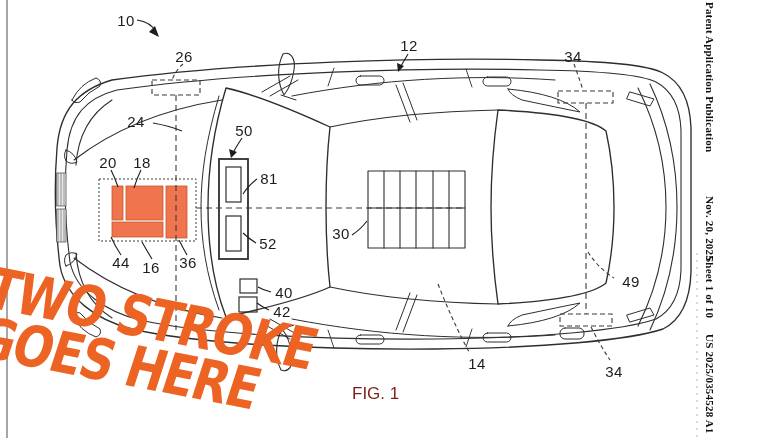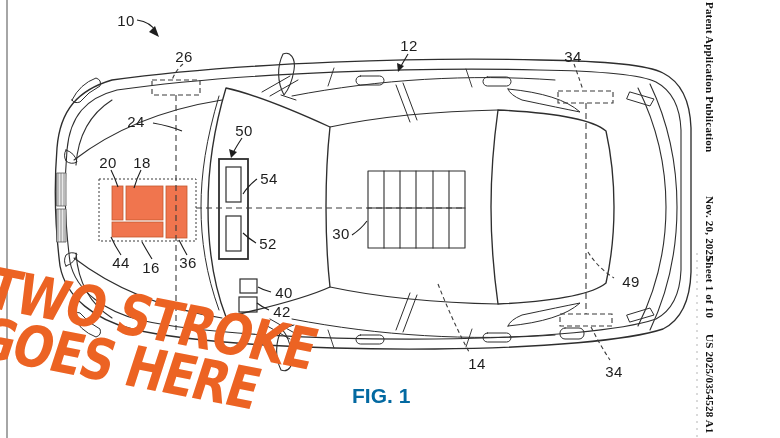--- a/index.html
+++ b/index.html
@@ -11,21 +11,21 @@
   
   #ref-labels{position:absolute;left:0;top:0;width:780px;height:438px;pointer-events:none;}
   .ref-label{
     position:absolute;transform:translate(-50%,-50%);
     font-family:"Liberation Sans",sans-serif;font-size:15px;color:#1d1d1d;
     white-space:nowrap;letter-spacing:0.3px;
   }
   
   .fig-caption{
     position:absolute;left:352px;top:384px;
-    font-family:"Liberation Sans",sans-serif;font-weight:bold;font-size:21px;color:#0369a1;
+    font-family:"Liberation Sans",sans-serif;font-weight:normal;font-size:17px;color:#7f1d1d;
   }
   
   .patent-col{position:absolute;left:694px;width:22px;
     writing-mode:vertical-rl;
     font-family:"Liberation Serif",serif;font-weight:bold;font-size:11px;
     letter-spacing:0.2px;color:#111;white-space:nowrap;}
   
   .overlay-text{
     position:absolute;left:-4px;top:263px;
     transform:rotate(11deg) skewX(-7deg);transform-origin:0 0;
@@ -192,21 +192,21 @@
 
   <div id="ref-labels">
       <span class="ref-label" style="left: 126px; top: 20px;">10</span>
       <span class="ref-label" style="left: 184px; top: 56px;">26</span>
       <span class="ref-label" style="left: 409px; top: 45px;">12</span>
       <span class="ref-label" style="left: 573px; top: 56px;">34</span>
       <span class="ref-label" style="left: 136px; top: 121px;">24</span>
       <span class="ref-label" style="left: 244px; top: 130px; text-align: center;">50</span>
       <span class="ref-label" style="left: 108px; top: 162px;">20</span>
       <span class="ref-label" style="left: 142px; top: 162px;">18</span>
-      <span class="ref-label" style="left: 269px; top: 178px;">54</span>
+      <span class="ref-label" style="left: 269px; top: 178px;">81</span>
       <span class="ref-label" style="left: 268px; top: 243px;">52</span>
       <span class="ref-label" style="left: 341px; top: 233px;">30</span>
       <span class="ref-label" style="left: 631px; top: 281px;">49</span>
       <span class="ref-label" style="left: 121px; top: 262px;">44</span>
       <span class="ref-label" style="left: 151px; top: 267px;">16</span>
       <span class="ref-label" style="left: 188px; top: 262px;">36</span>
       <span class="ref-label" style="left: 284px; top: 292px;">40</span>
       <span class="ref-label" style="left: 282px; top: 311px;">42</span>
       <span class="ref-label" style="left: 477px; top: 363px;">14</span>
       <span class="ref-label" style="left: 614px; top: 371px;">34</span>

